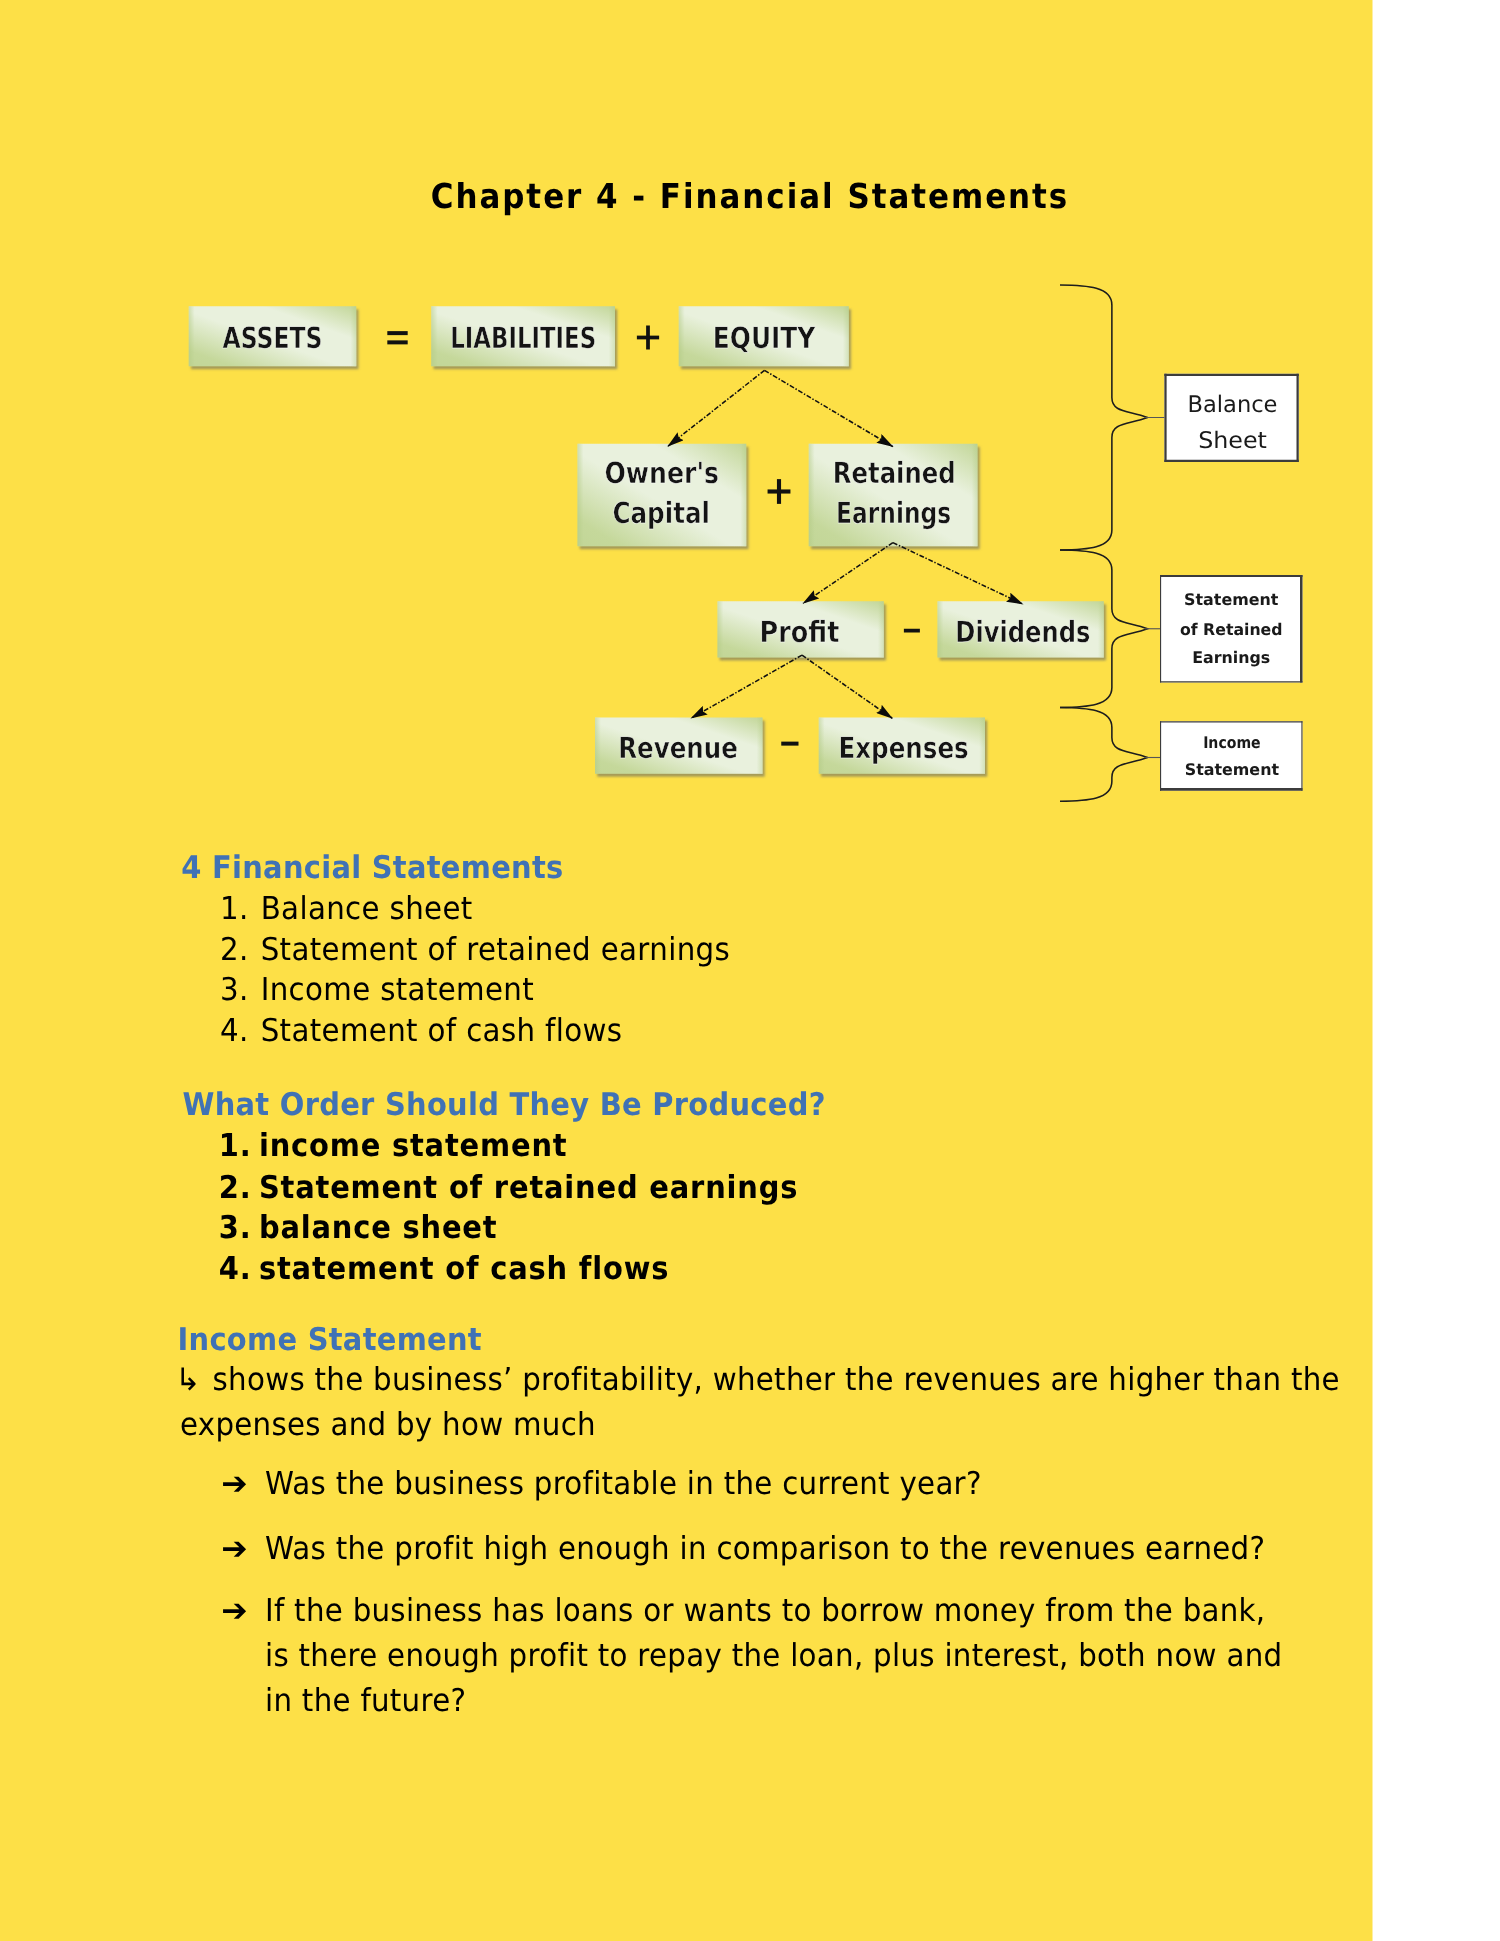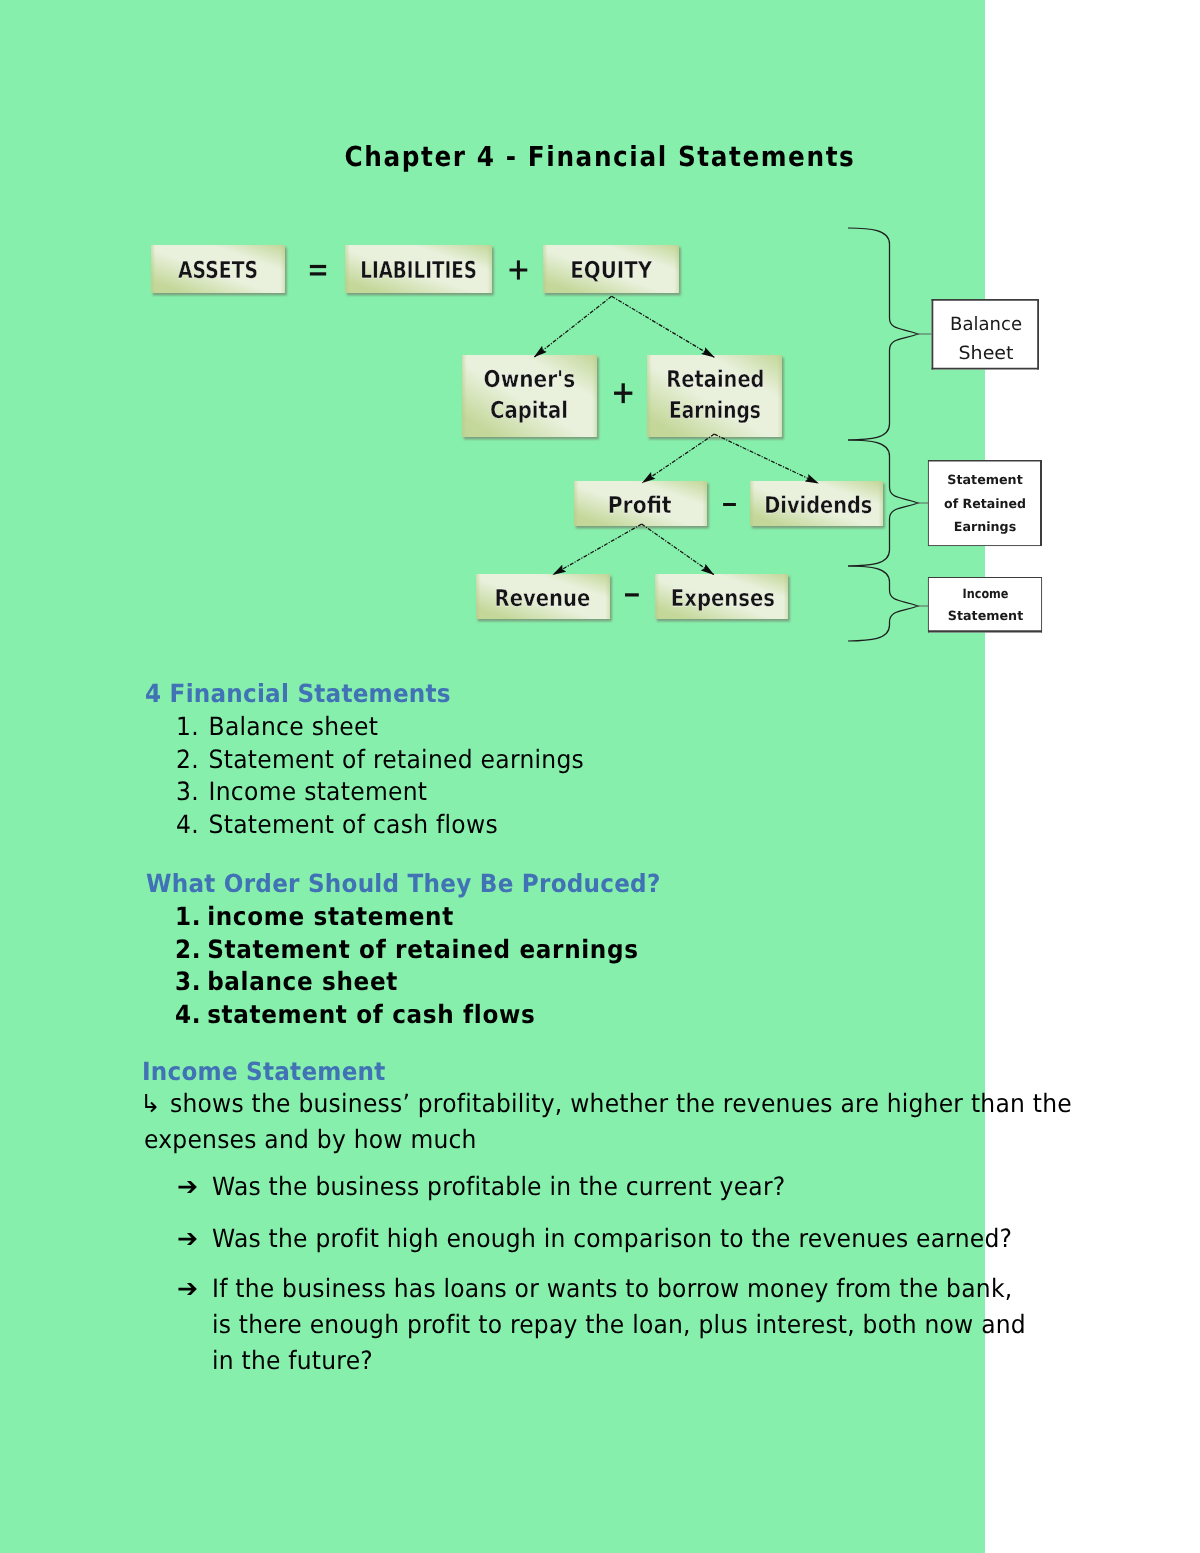--- a/index.html
+++ b/index.html
@@ -1,17 +1,17 @@
 <!DOCTYPE html>
 <html><head>
 <meta charset="utf-8">
 <style>
   html,body{margin:0;padding:0;background:#ffffff;}
   body{width:1200px;height:1553px;font-family:"DejaVu Sans",sans-serif;color:#000;position:relative;overflow:hidden;-webkit-font-smoothing:antialiased;text-rendering:geometricPrecision;}
-  .page{position:relative;width:985px;height:1553px;background:#86efac;}
+  .page{position:relative;width:1098px;height:1553px;background:#fde047;}
   h1.title{position:absolute;left:0;top:144px;width:1200px;text-align:center;font-size:27.5px;font-weight:bold;letter-spacing:1.75px;margin:0;line-height:1;transform:scaleX(0.9);transform-origin:600px 50%;}
   #diagram{position:absolute;left:0;top:210px;}
   .h2{position:absolute;font-size:25px;font-weight:bold;color:#4072B5;letter-spacing:0.25px;line-height:1;margin:0;white-space:nowrap;transform:scaleX(0.925);transform-origin:0 50%;}
   .ol{position:absolute;margin:0;padding:0;list-style:none;font-size:25.2px;letter-spacing:0.3px;line-height:1;}
   .ol li{transform:scaleX(0.93);transform-origin:0 50%;}
   .ol li{position:absolute;left:0;white-space:nowrap;line-height:1;}
   .ol.bold{font-weight:bold;font-size:25.2px;letter-spacing:0.72px;}
   .ol.bold li{transform:scaleX(0.918);transform-origin:0 50%;}
   .num{position:absolute;left:0;top:0;}
   .lbl{position:absolute;left:35px;top:0;}

